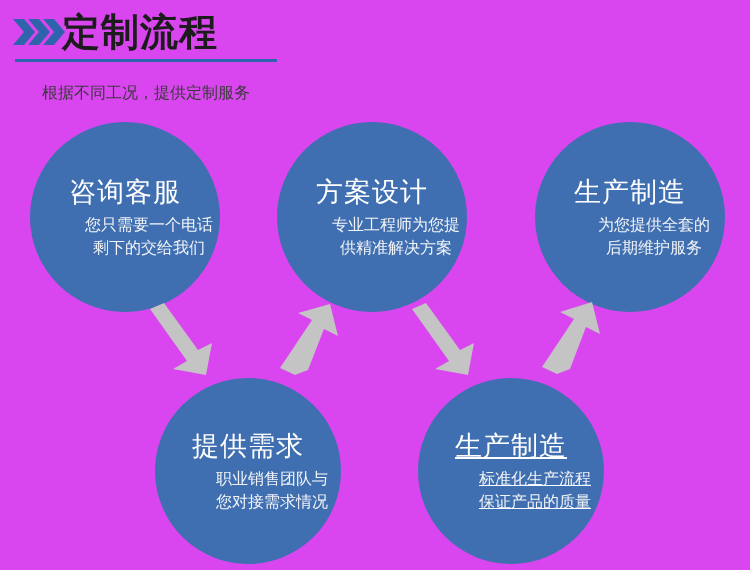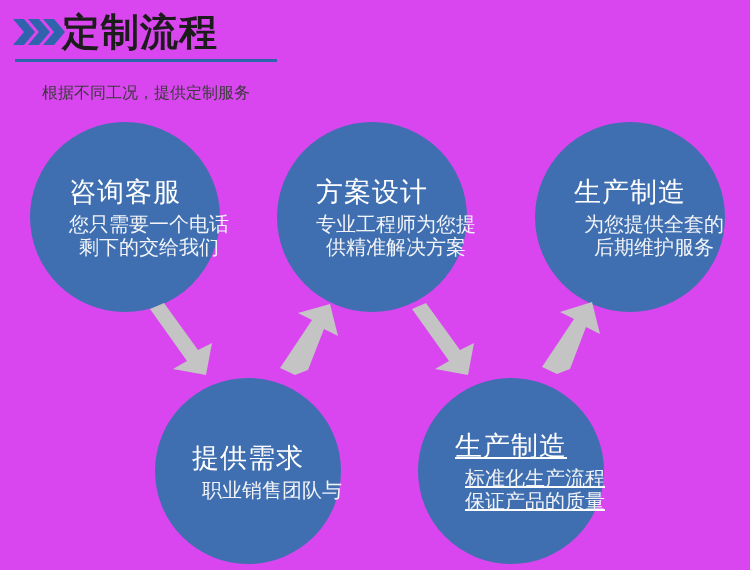--- a/index.html
+++ b/index.html
@@ -78,21 +78,21 @@
   .node-title {
     font-size: 27px;
     line-height: 34px;
     font-weight: normal;
     color: #ffffff;
     white-space: nowrap;
     margin-bottom: 4px;
     letter-spacing: 1px;
   }
   .node-desc {
-    font-size: 20px;
+    font-size: 16px;
     line-height: 23px;
     color: #f2f4f8;
     white-space: nowrap;
     margin-left: 48px;
   }
 
   
   .node-1 { left: 30px;  top: 122px; width: 190px; height: 190px; }
   .node-2 { left: 277px; top: 122px; width: 190px; height: 190px; text-align: center; }
   .node-3 { left: 535px; top: 122px; width: 190px; height: 190px; }
@@ -145,20 +145,21 @@
 
   <div class="node node-3">
     <div class="node-title">生产制造</div>
     <div class="node-desc">为您提供全套的</div>
     <div class="node-desc">后期维护服务</div>
   </div>
 
   <div class="node node-4">
     <div class="node-title">提供需求</div>
     <div class="node-desc">职业销售团队与</div>
+    <div class="node-desc">您对接需求情况</div>
   </div>
 
   <div class="node node-5">
     <div class="node-title">生产制造</div>
     <div class="node-desc">标准化生产流程</div>
     <div class="node-desc">保证产品的质量</div>
   </div>
 
   <span class="arrow arrow-1">
     <svg width="70" height="72" viewBox="0 0 70 72" xmlns="http://www.w3.org/2000/svg">

